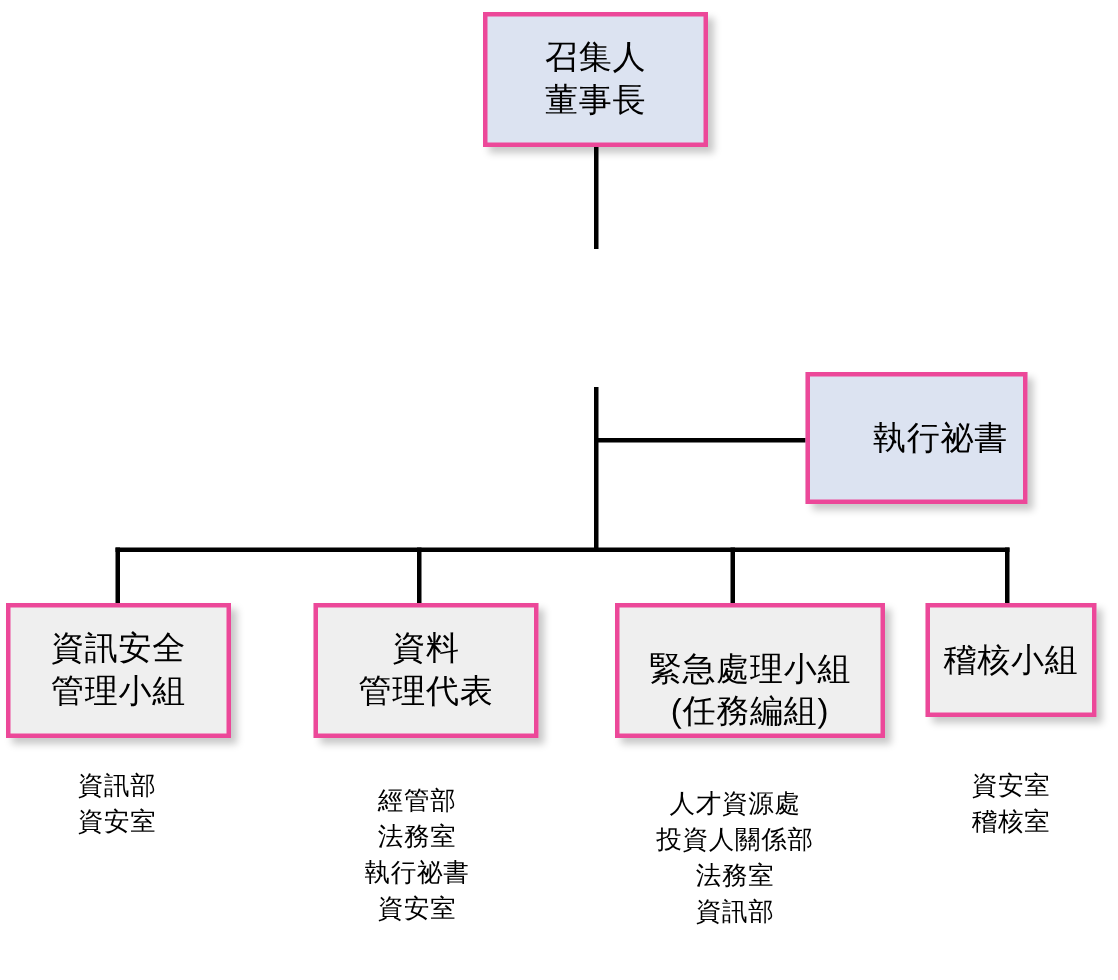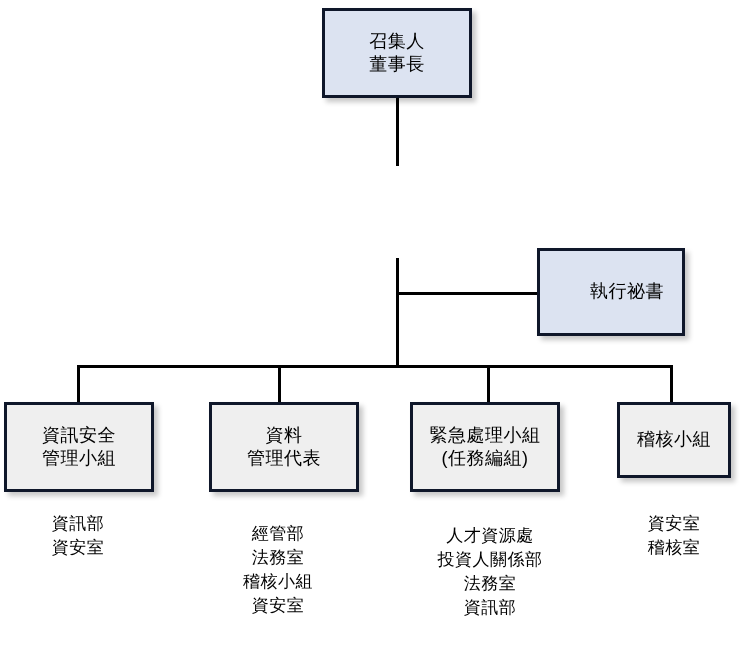--- a/index.html
+++ b/index.html
@@ -16,27 +16,27 @@
     width: 745px;
     height: 653px;
     background: #ffffff;
     overflow: hidden;
   }
 
   
   .node {
     position: absolute;
     box-sizing: border-box;
-    border: 3px solid #0f172a;
+    border: 3px solid #ec4899;
     display: flex;
     align-items: center;
     justify-content: center;
     text-align: center;
     line-height: 1.30;
-    font-size: 18px;
+    font-size: 22px;
     letter-spacing: 0.5px;
     box-shadow: 4px 4px 5px rgba(0,0,0,0.22);
     z-index: 3;
   }
   .node.blue  { background: #dce3f1; }
   .node.gray  { background: #efefef; }
   .node .txt  { display: block; white-space: pre-line; }
 
   
   .line {
@@ -89,35 +89,35 @@
   <div class="node gray" style="left:4px; top:402px; width:150px; height:90px;">
     <span class="txt">資訊安全
 管理小組</span>
   </div>
 
   <div class="node gray" style="left:209px; top:402px; width:150px; height:90px;">
     <span class="txt">資料
 管理代表</span>
   </div>
 
-  <div class="node gray" style="left:410px; top:402px; width:150px; height:90px;">
+  <div class="node gray" style="left:410px; top:402px; width:180px; height:90px;align-items:flex-end;">
     <span class="txt">緊急處理小組
 (任務編組)</span>
   </div>
 
   <div class="node gray" style="left:617px; top:402px; width:114px; height:76px;">
     <span class="txt">稽核小組</span>
   </div>
 
   <div class="caption" style="left:0px; top:512px; width:156px;">資訊部
 資安室</div>
 
   <div class="caption" style="left:203px; top:522px; width:150px;">經管部
 法務室
-稽核小組
+執行祕書
 資安室</div>
 
   <div class="caption" style="left:410px; top:524px; width:160px;">人才資源處
 投資人關係部
 法務室
 資訊部</div>
 
   <div class="caption" style="left:617px; top:512px; width:114px;">資安室
 稽核室</div>
 

